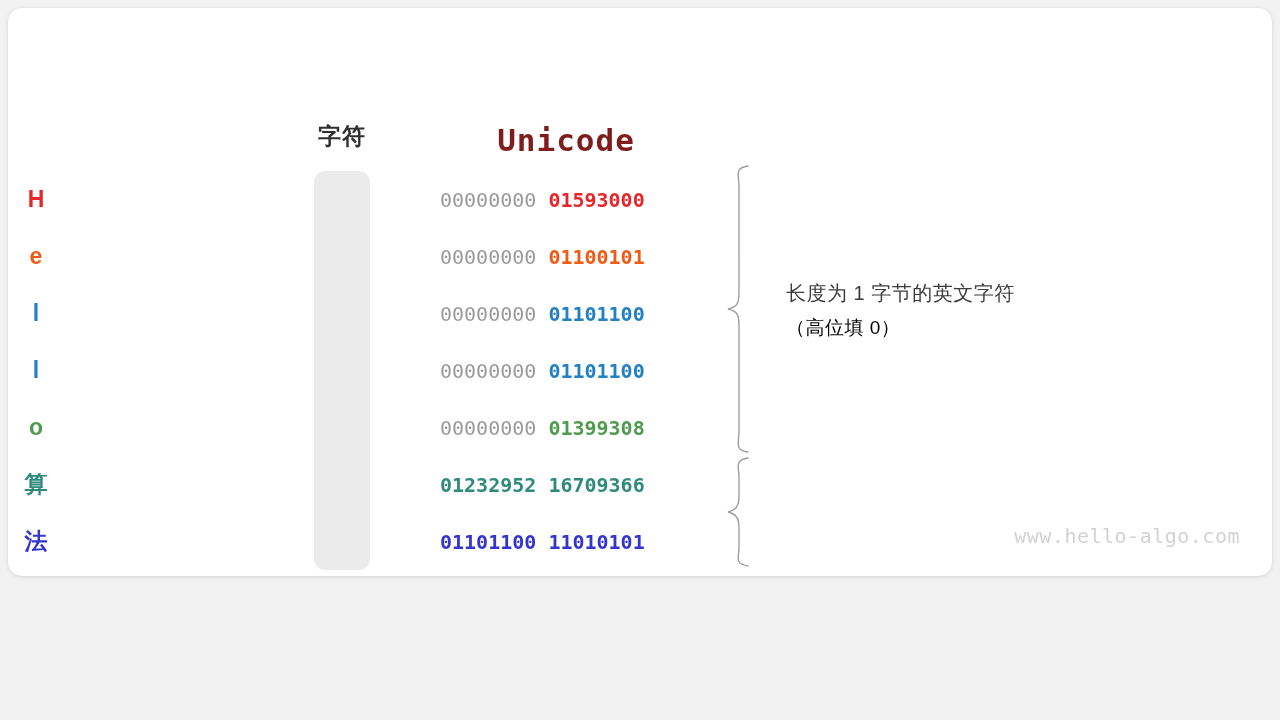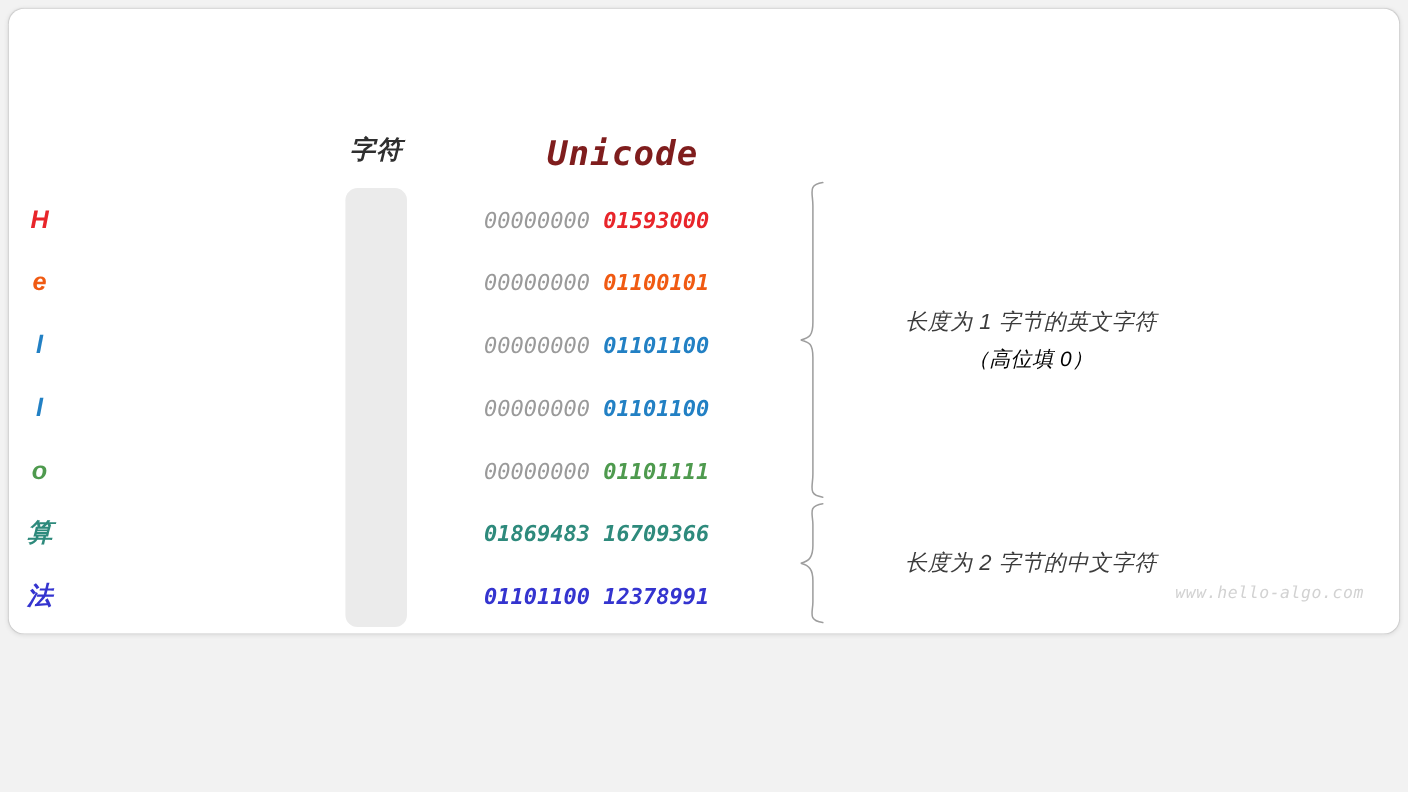--- a/index.html
+++ b/index.html
@@ -15,21 +15,20 @@
   #card {
     position: absolute;
     left: 8px;
     top: 8px;
     width: 1264px;
     height: 568px;
     background: #ffffff;
     border-radius: 14px;
     box-shadow: 0 1px 5px rgba(0,0,0,0.10), 0 0 1px rgba(0,0,0,0.12);
     overflow: hidden;
-    font-style: italic;
   }
 
   
   #hdr-char {
     position: absolute;
     left: 306px;
     top: 113px;
     width: 56px;
     text-align: center;
     font-size: 23px;
@@ -96,39 +95,38 @@
 
   
   .brace-svg {
     position: absolute;
     overflow: visible;
   }
 
   
   .annotation {
     position: absolute;
-    text-align: center;
     font-size: 20px;
     color: #3c3c3c;
     line-height: 1.75;
     letter-spacing: 0.5px;
   }
   .annotation .sub {
     display: block;
     color: #000000;
     font-size: 19px;
   }
 
   
   #watermark {
     position: absolute;
     right: 32px;
     bottom: 28px;
     font-family: "DejaVu Sans Mono", "Liberation Mono", monospace;
-    font-size: 15px;
+    font-size: 20px;
     color: #d2d2d2;
     letter-spacing: 0.5px;
     margin-left: 42px;
   }
 </style>
 </head>
 <body style="background: rgb(242, 242, 242);">
 
 <div id="card" style="background: rgb(255, 255, 255);">
 
@@ -165,27 +163,27 @@
   <div class="bin-row" style="top:220px">
     <span class="bin-hi" style="color: rgb(154, 154, 154);">00000000</span><span> </span><span class="bin-lo" style="color: rgb(240, 90, 18); text-align: center;">01100101</span>
   </div>
   <div class="bin-row" style="top:277px">
     <span class="bin-hi" style="color: rgb(154, 154, 154);">00000000</span><span> </span><span class="bin-lo" style="color: rgb(34, 128, 196);">01101100</span>
   </div>
   <div class="bin-row" style="top:334px">
     <span class="bin-hi" style="color: rgb(154, 154, 154);">00000000</span><span> </span><span class="bin-lo" style="color: rgb(34, 128, 196);">01101100</span>
   </div>
   <div class="bin-row" style="top:391px">
-    <span class="bin-hi" style="color: rgb(154, 154, 154);">00000000</span><span> </span><span class="bin-lo" style="color: rgb(78, 154, 78);">01101111</span>
+    <span class="bin-hi" style="color: rgb(154, 154, 154);">00000000</span><span> </span><span class="bin-lo" style="color: rgb(78, 154, 78);">01399308</span>
   </div>
   <div class="bin-row" style="top:448px">
-    <span class="bin-hi" style="color: rgb(46, 138, 124); font-weight: bold;">01869483</span><span> </span><span class="bin-lo" style="color: rgb(46, 138, 124);">16709366</span>
+    <span class="bin-hi" style="color: rgb(46, 138, 124); font-weight: bold;">01232952</span><span> </span><span class="bin-lo" style="color: rgb(46, 138, 124);">16709366</span>
   </div>
   <div class="bin-row" style="top:505px">
-    <span class="bin-hi" style="color: rgb(52, 52, 207); font-weight: bold;">01101100</span><span> </span><span class="bin-lo" style="color: rgb(52, 52, 207);">12378991</span>
+    <span class="bin-hi" style="color: rgb(52, 52, 207); font-weight: bold;">01101100</span><span> </span><span class="bin-lo" style="color: rgb(52, 52, 207);">11010101</span>
   </div>
 
   <svg class="brace-svg" style="left:718px; top:155px;" width="34" height="292" viewBox="0 0 34 292">
     <path d="M 22 3
              C 8 5, 13 12, 13 24
              L 13 130
              C 13 142, 10 144, 2 146
              C 10 148, 13 150, 13 162
              L 13 268
              C 13 280, 8 287, 22 289" fill="none" stroke="#9e9e9e" stroke-width="1.4" stroke-linecap="round"></path>
@@ -199,19 +197,16 @@
              C 10 59, 13 63, 13 73
              L 13 92
              C 13 102, 8 109, 22 111" fill="none" stroke="#9e9e9e" stroke-width="1.4" stroke-linecap="round"></path>
   </svg>
 
   <div class="annotation" style="left:778px; top:268px; width:302px;">
     <span>长度为 1 字节的英文字符</span>
     <span class="sub">（高位填 0）</span>
   </div>
 
-  <div class="annotation" style="left:778px; top:487px; width:302px;">
-    <span>长度为 2 字节的中文字符</span>
-  </div>
 
   <div id="watermark" style="color: rgb(210, 210, 210);">www.hello-algo.com</div>
 
 </div>
 
 </body></html>

